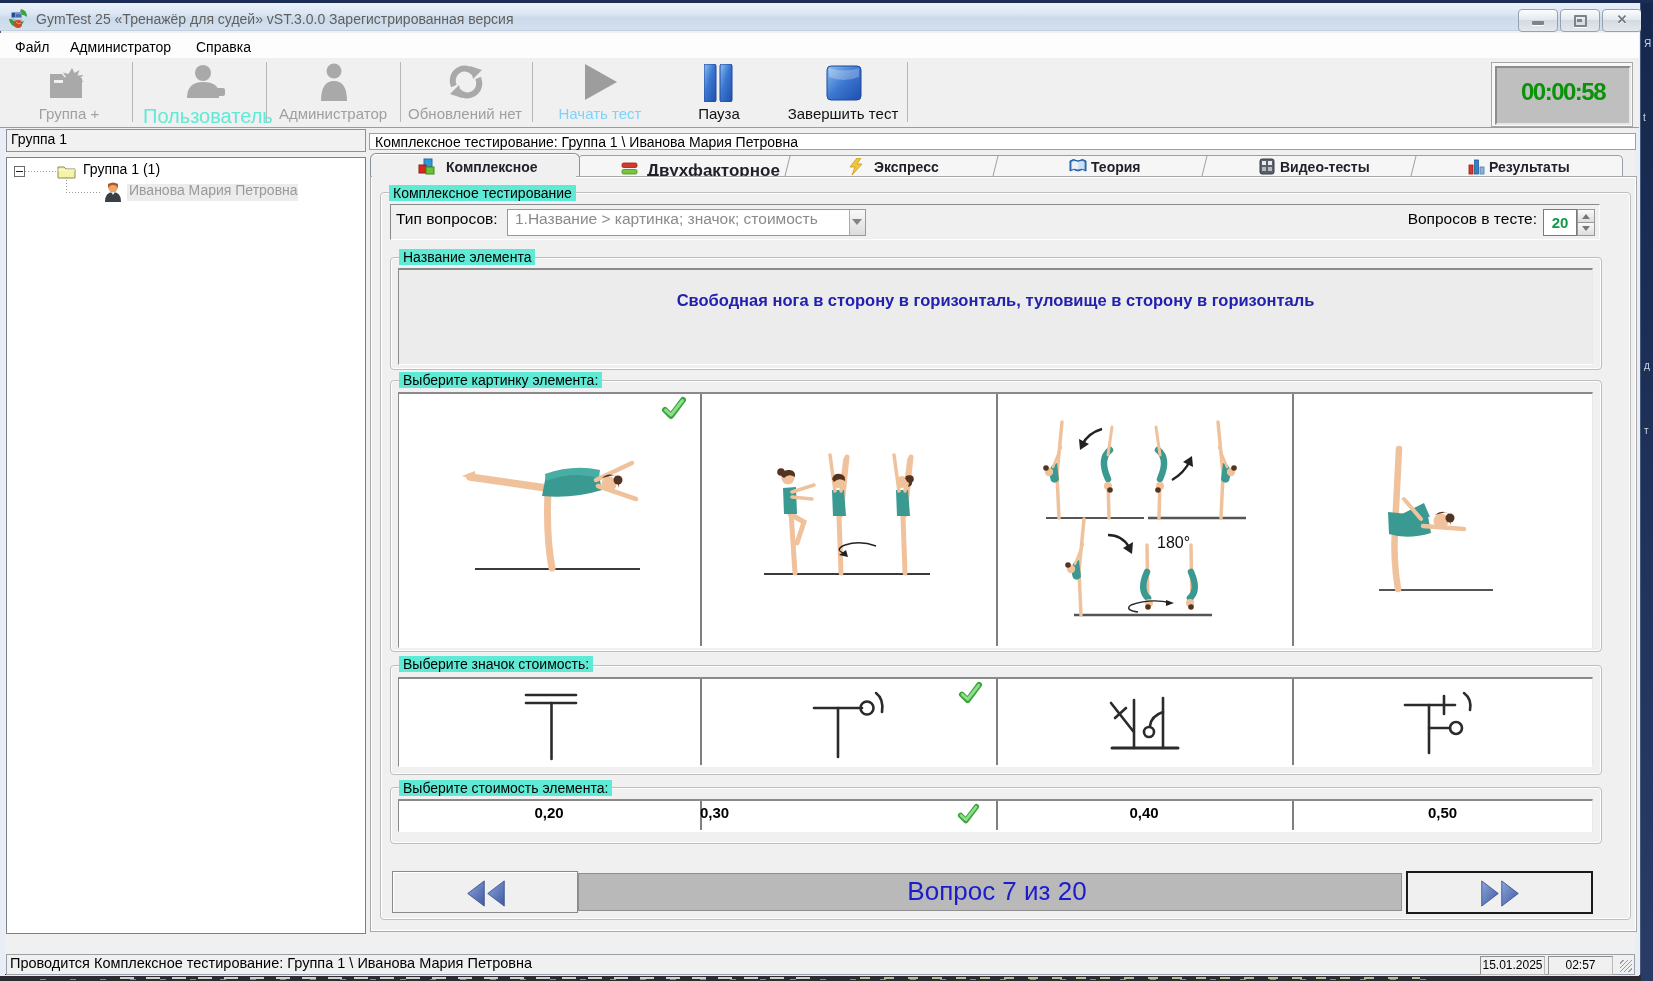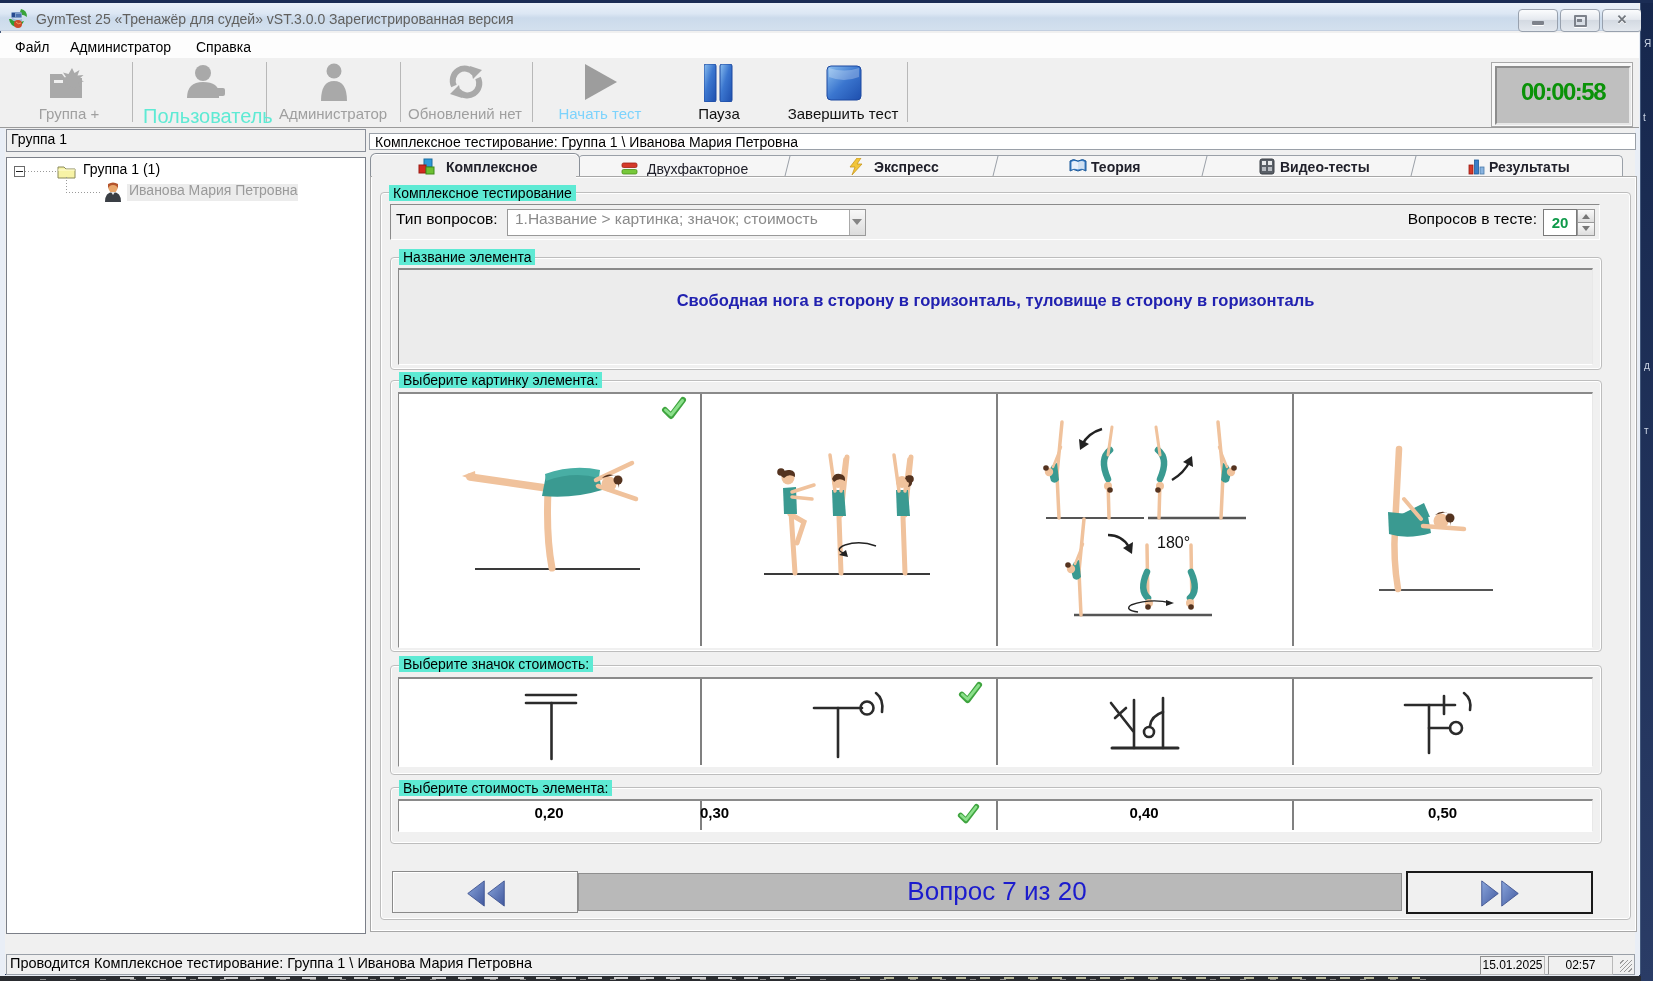--- a/index.html
+++ b/index.html
@@ -150,21 +150,21 @@
 <div class="w" style="left:418px;top:158px"><svg width="17" height="17" viewBox="0 0 17 17">
 <rect x="6" y="1" width="8" height="8" fill="#2e9ad8" stroke="#1a6da0"></rect>
 <rect x="1" y="7" width="7" height="8" fill="#d42a20" stroke="#9a1a12"></rect>
 <rect x="8" y="9" width="8" height="7" fill="#6cc032" stroke="#3f8a18"></rect>
 </svg></div>
 <div class="w" style="left:446px;top:159px;font-size:14px;font-weight:bold;color:#21212b">Комплексное</div>
 <div class="w" style="left:621px;top:161px"><svg width="17" height="13" viewBox="0 0 17 13">
 <rect x="1" y="1" width="15" height="4.5" rx="1.5" fill="#d43a2a" stroke="#a02014" stroke-width="0.8"></rect>
 <rect x="1" y="7.5" width="15" height="4.5" rx="1.5" fill="#76c83a" stroke="#4a9018" stroke-width="0.8"></rect>
 </svg></div>
-<div class="w" style="left:647px;top:161px;font-size:14px;font-weight:normal;color:#21212b">Двухфакторное</div>
+<div class="w" style="left:647px;top:161px;font-size:17px;font-weight:bold;color:#21212b">Двухфакторное</div>
 <div class="w" style="left:847px;top:158px"><svg width="18" height="17" viewBox="0 0 18 17">
 <path d="M10 0 L3 9 L8 9 L5 17 L15 6 L10 6 L14 0 Z" fill="#f2c63a" stroke="#c89820" stroke-width="0.8"></path>
 </svg></div>
 <div class="w" style="left:874px;top:159px;font-size:14px;font-weight:bold;color:#21212b">Экспресс</div>
 <div class="w" style="left:1069px;top:159px"><svg width="18" height="15" viewBox="0 0 18 15">
 <path d="M9 2 Q4 -1 1 2 L1 12 Q4 9 9 12 Q14 9 17 12 L17 2 Q14 -1 9 2 Z" fill="#3a7ec8" stroke="#1d5a9a"></path>
 <path d="M9 3 Q5 1 2.5 3 L2.5 10.5 Q5 9 9 10.5 Z" fill="#e8f0fa"></path>
 <path d="M9 3 Q13 1 15.5 3 L15.5 10.5 Q13 9 9 10.5 Z" fill="#cfe0f2"></path>
 </svg></div>
 <div class="w" style="left:1091px;top:159px;font-size:14px;font-weight:bold;color:#21212b">Теория</div>

